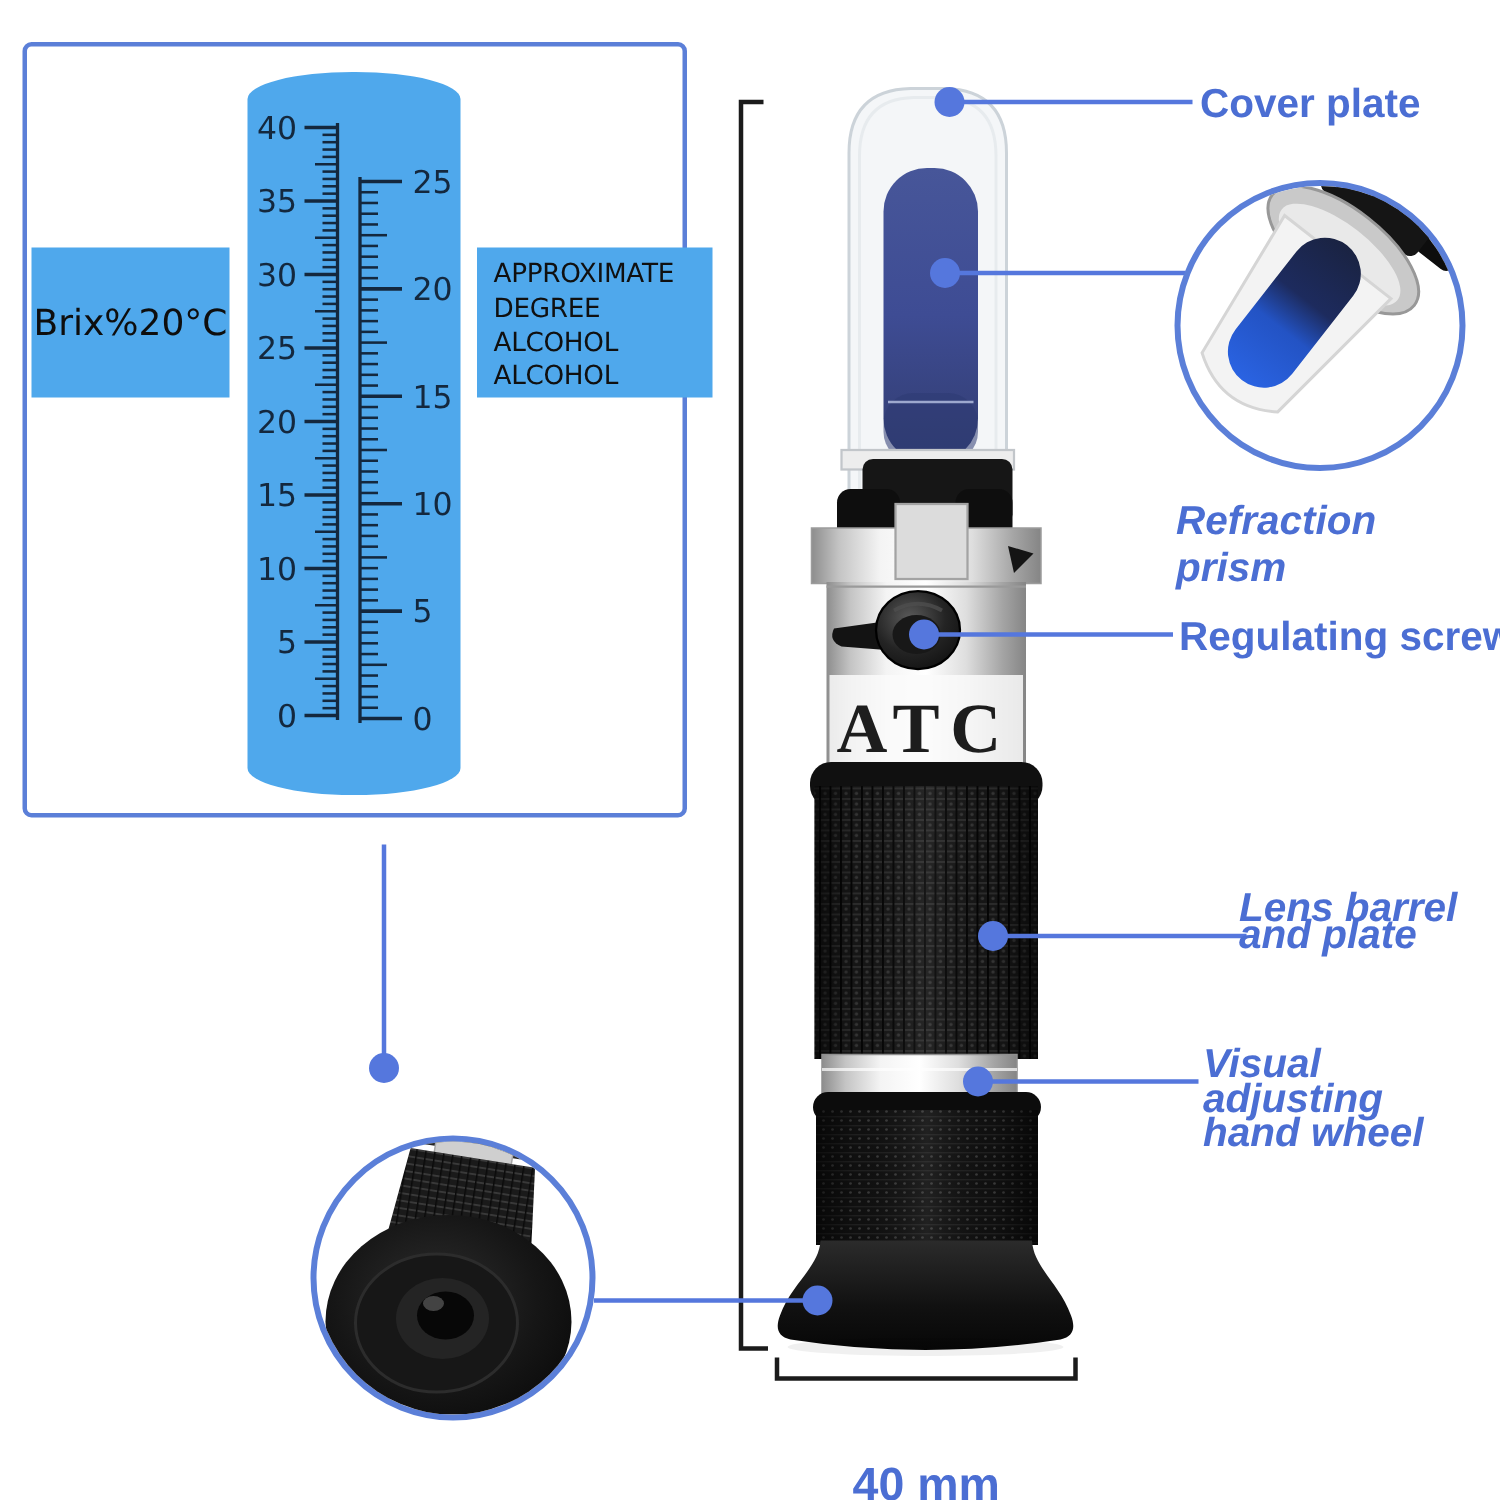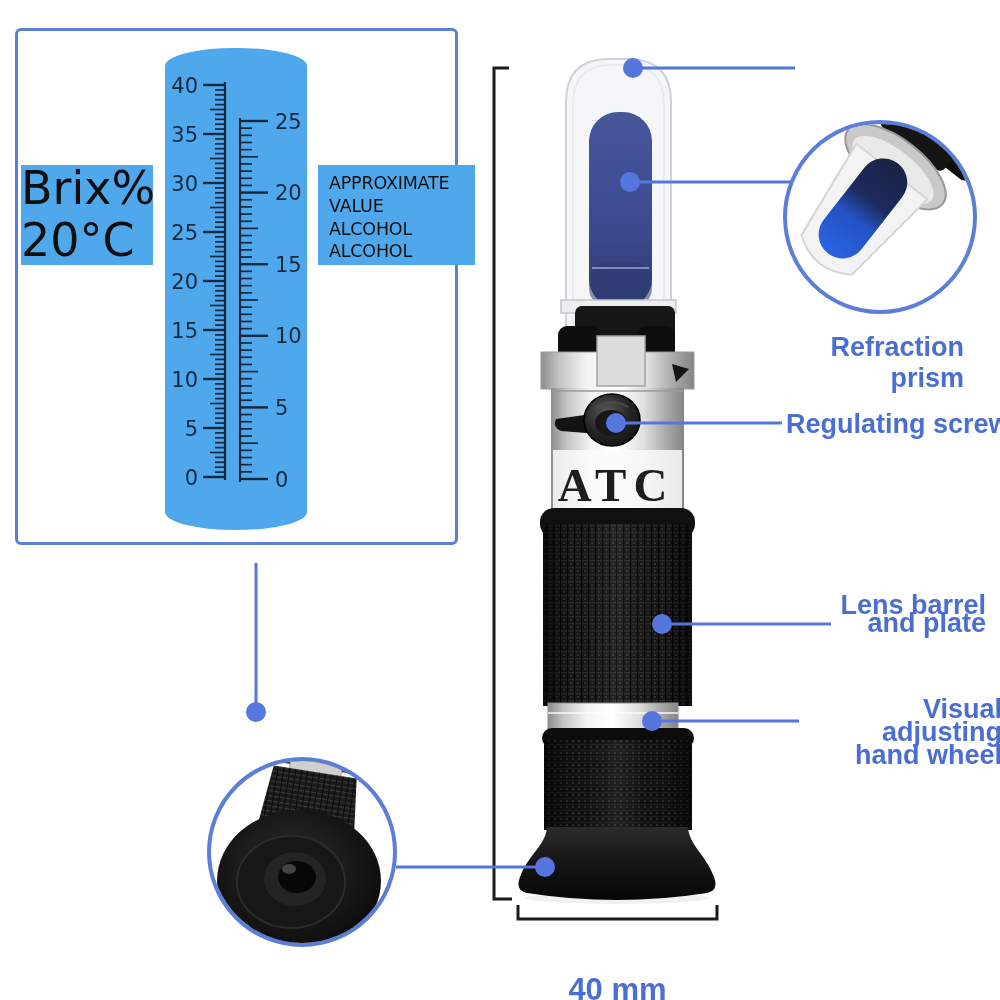--- a/index.html
+++ b/index.html
@@ -7,30 +7,30 @@
           font-family:"Liberation Sans","DejaVu Sans",sans-serif;}
   .abs{position:absolute;}
 
   
   .panel{left:15px;top:28px;width:437px;height:511px;background:#fff;
          border:3px solid var(--panel-border,#5b7fd8);border-radius:6px;}
   .strip{left:147px;top:17px;width:142px;height:482px;background:var(--sky,#4fa8ec);
          border-radius:70px/18px;}
   #ruler{left:147px;top:17px;width:142px;height:482px;overflow:visible;}
   .brix-box{left:3px;top:134px;width:132px;height:100px;background:var(--sky,#4fa8ec);
-            display:flex;flex-direction:column;justify-content:center;
-            color:#0e0e0e;font-family:"DejaVu Sans",sans-serif;font-size:46px;line-height:1.12;}
+            display:flex;flex-direction:row;justify-content:center;align-items:center;
+            color:#0e0e0e;font-family:"DejaVu Sans",sans-serif;font-size:24px;line-height:1.12;}
   .approx-box{left:300px;top:134px;width:157px;height:100px;background:var(--sky,#4fa8ec);
               box-sizing:border-box;padding:7px 16px 0 11px;color:#101010;
               font-family:"DejaVu Sans",sans-serif;font-size:17.5px;line-height:1.3;letter-spacing:-0.2px;}
   .approx-box span{display:block;}
 
   
   .lbl{color:var(--accent-text,#4b6ed3);font-weight:bold;font-size:27px;white-space:nowrap;}
-  .lbl.center{text-align:right;white-space:normal;}
+  .lbl.center{text-align:left;white-space:normal;font-style:italic;}
   .dim{color:var(--accent-text,#4b6ed3);font-weight:bold;font-size:31px;white-space:nowrap;}
 
   
   .inset{border-radius:50%;border:4px solid var(--inset-border,#5b7fd8);background:#fff;overflow:hidden;}
   .inset svg{display:block;}
 
   
   #overlay{left:0;top:0;width:1000px;height:1000px;}
 </style>
 </head>
@@ -320,21 +320,21 @@
           <text x="110" y="366.9" text-anchor="start" font-size="21" font-family="'DejaVu Sans','Liberation Sans',sans-serif" fill="#14283e">5</text>
           <text x="110" y="438.49999999999994" text-anchor="start" font-size="21" font-family="'DejaVu Sans','Liberation Sans',sans-serif" fill="#14283e">0</text>
         </g>
       </svg>
     <div class="abs brix-box">
       <span>Brix%</span>
       <span>20°C</span>
     </div>
     <div class="abs approx-box">
       <span>APPROXIMATE</span>
-      <span>VALUE</span>
+      <span>DEGREE</span>
       <span>ALCOHOL</span>
       <span>ALCOHOL</span>
     </div>
   </div>
 
   <div class="abs inset" style="left:783px;top:120px;width:186px;height:186px;">
     <svg width="186" height="186" viewBox="0 0 186 186">
       <defs>
         <linearGradient id="ipr" x1="0" y1="0" x2="0" y2="1">
           <stop offset="0" stop-color="#1a2342"></stop>
@@ -375,20 +375,21 @@
         <ellipse cx="97" cy="94" rx="56" ry="20" fill="#1c1c1c"></ellipse>
       </g>
       <ellipse cx="88" cy="120" rx="82" ry="71" fill="url(#eyeRad)"></ellipse>
       <ellipse cx="80" cy="121" rx="54" ry="46" fill="#171717" stroke="#2c2c2c" stroke-width="2"></ellipse>
       <ellipse cx="84" cy="118" rx="31" ry="27" fill="#242424"></ellipse>
       <ellipse cx="86" cy="116" rx="19" ry="16" fill="#070707"></ellipse>
       <ellipse cx="78" cy="108" rx="7" ry="5" fill="#4a4a4a" opacity="0.9"></ellipse>
     </svg>
   </div>
 
+  <div class="abs lbl" style="left:800px;top:54px;">Cover plate</div>
   <div class="abs lbl center" style="left:784px;top:332px;width:180px;">Refraction prism</div>
   <div class="abs lbl" style="left:786px;top:409px;">Regulating screw</div>
 
   <div class="abs lbl center" style="left:826px;top:597px;width:160px;line-height:17.5px;">
     <span style="display:block;">Lens barrel</span>
     <span style="display:block;">and plate</span>
   </div>
 
   <div class="abs lbl center" style="left:802px;top:698px;width:200px;line-height:23px;">
     <span style="display:block;">Visual adjusting</span>

